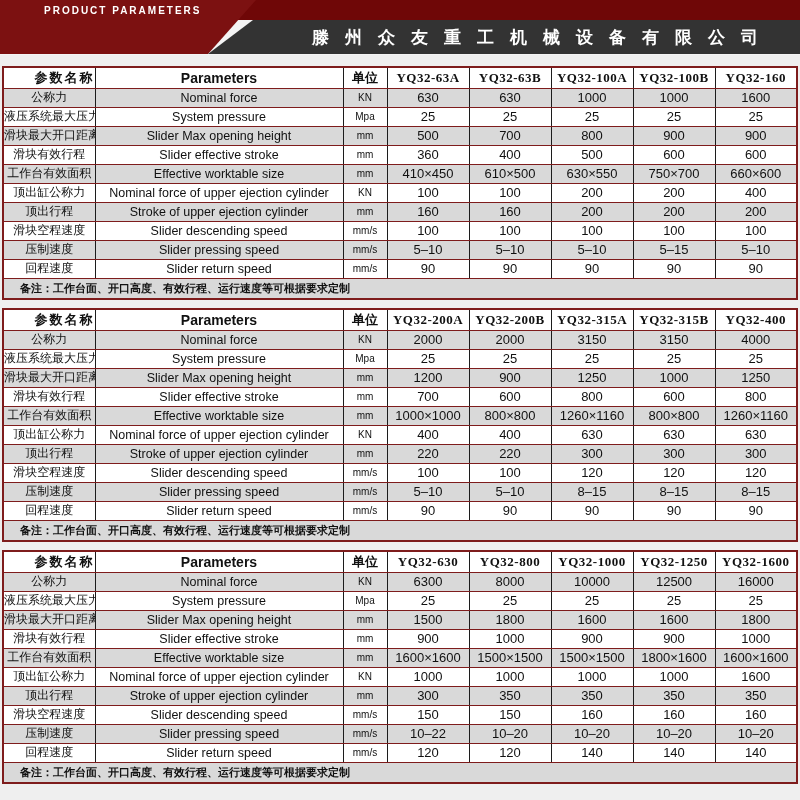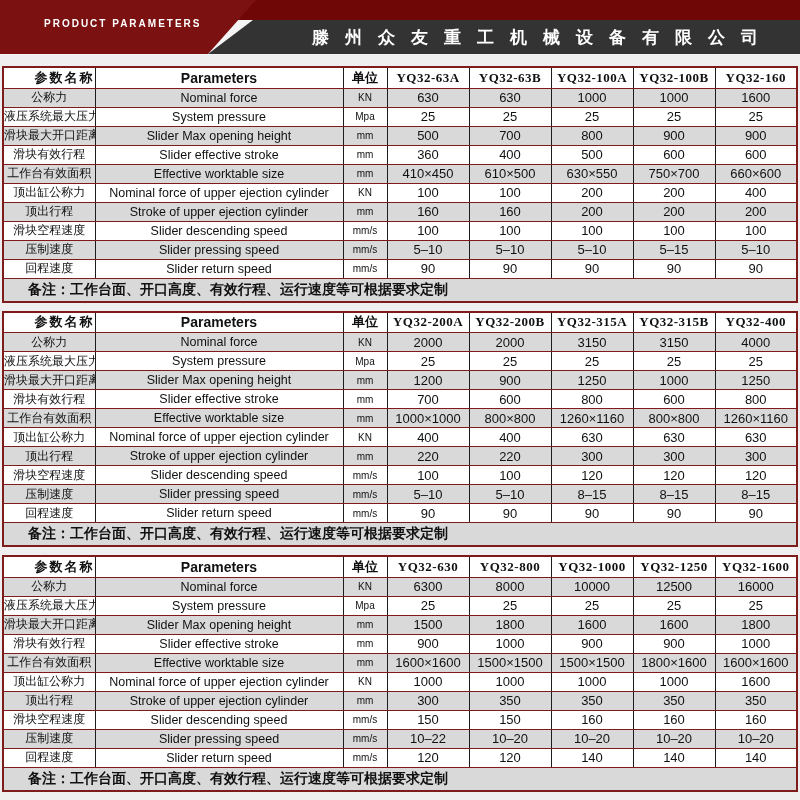--- a/index.html
+++ b/index.html
@@ -22,21 +22,21 @@
   
   .header{position:relative;width:800px;height:55px;background:#f4f4f4;overflow:hidden;}
   .red-strip{position:absolute;top:0;left:0;width:100%;height:20px;background:var(--red-strip);}
   .red-block{
     position:absolute;top:0;left:0;width:256px;height:54px;
     background:var(--red-block);
     clip-path:polygon(0 0,100% 0,calc(100% - 48px) 100%,0 100%);
   }
   .title-wrap{position:absolute;left:44px;top:5px;width:150px;text-align:center;color:#fff;}
   .title-cn{font-size:24px;font-weight:bold;letter-spacing:9px;white-space:nowrap;line-height:26px;}
-  .title-en{font-size:10px;font-weight:bold;letter-spacing:2px;white-space:nowrap;margin-top:13px;}
+  .title-en{font-size:10px;font-weight:bold;letter-spacing:2px;white-space:nowrap;margin-top:0;}
   .company-band{
     position:absolute;left:208px;right:0;top:20px;height:34px;
     background:var(--dark-band);
     clip-path:polygon(45px 0,100% 0,100% 100%,0 100%);
     display:flex;align-items:center;justify-content:center;
     padding-left:70px;
   }
   .company-name{
     color:#fff;font-size:17px;font-weight:bold;letter-spacing:16px;
     white-space:nowrap;text-indent:8px;
@@ -58,22 +58,22 @@
   th.c-cn{font-size:13px;letter-spacing:2px;text-align:right;}
   th.c-en{font-size:14px;}
   th.c-unit{font-size:13px;}
   th.c-model{font-size:13px;letter-spacing:0.5px;font-family:Liberation Serif, serif;}
   td.cn-label{font-size:12px;}
   td.en-label{font-size:12.5px;}
   td.unit-cell{font-size:10px;}
   td.val-cell{font-size:13px;}
   tr.alt td{background:var(--row-gray);}
   tr.remark-row td{
-    text-align:left;padding:2px 24px;background:var(--row-gray);
-    font-weight:bold;font-size:14px;height:21px;
+    text-align:left;padding:2px 16px;background:var(--row-gray);
+    font-weight:bold;font-size:11px;height:21px;
     border-color:var(--border-red);
     margin-top:42px;
   }
 </style>
 </head>
 <body>
 
 <div class="header">
   <div class="red-strip"></div>
   <div class="red-block"></div>

